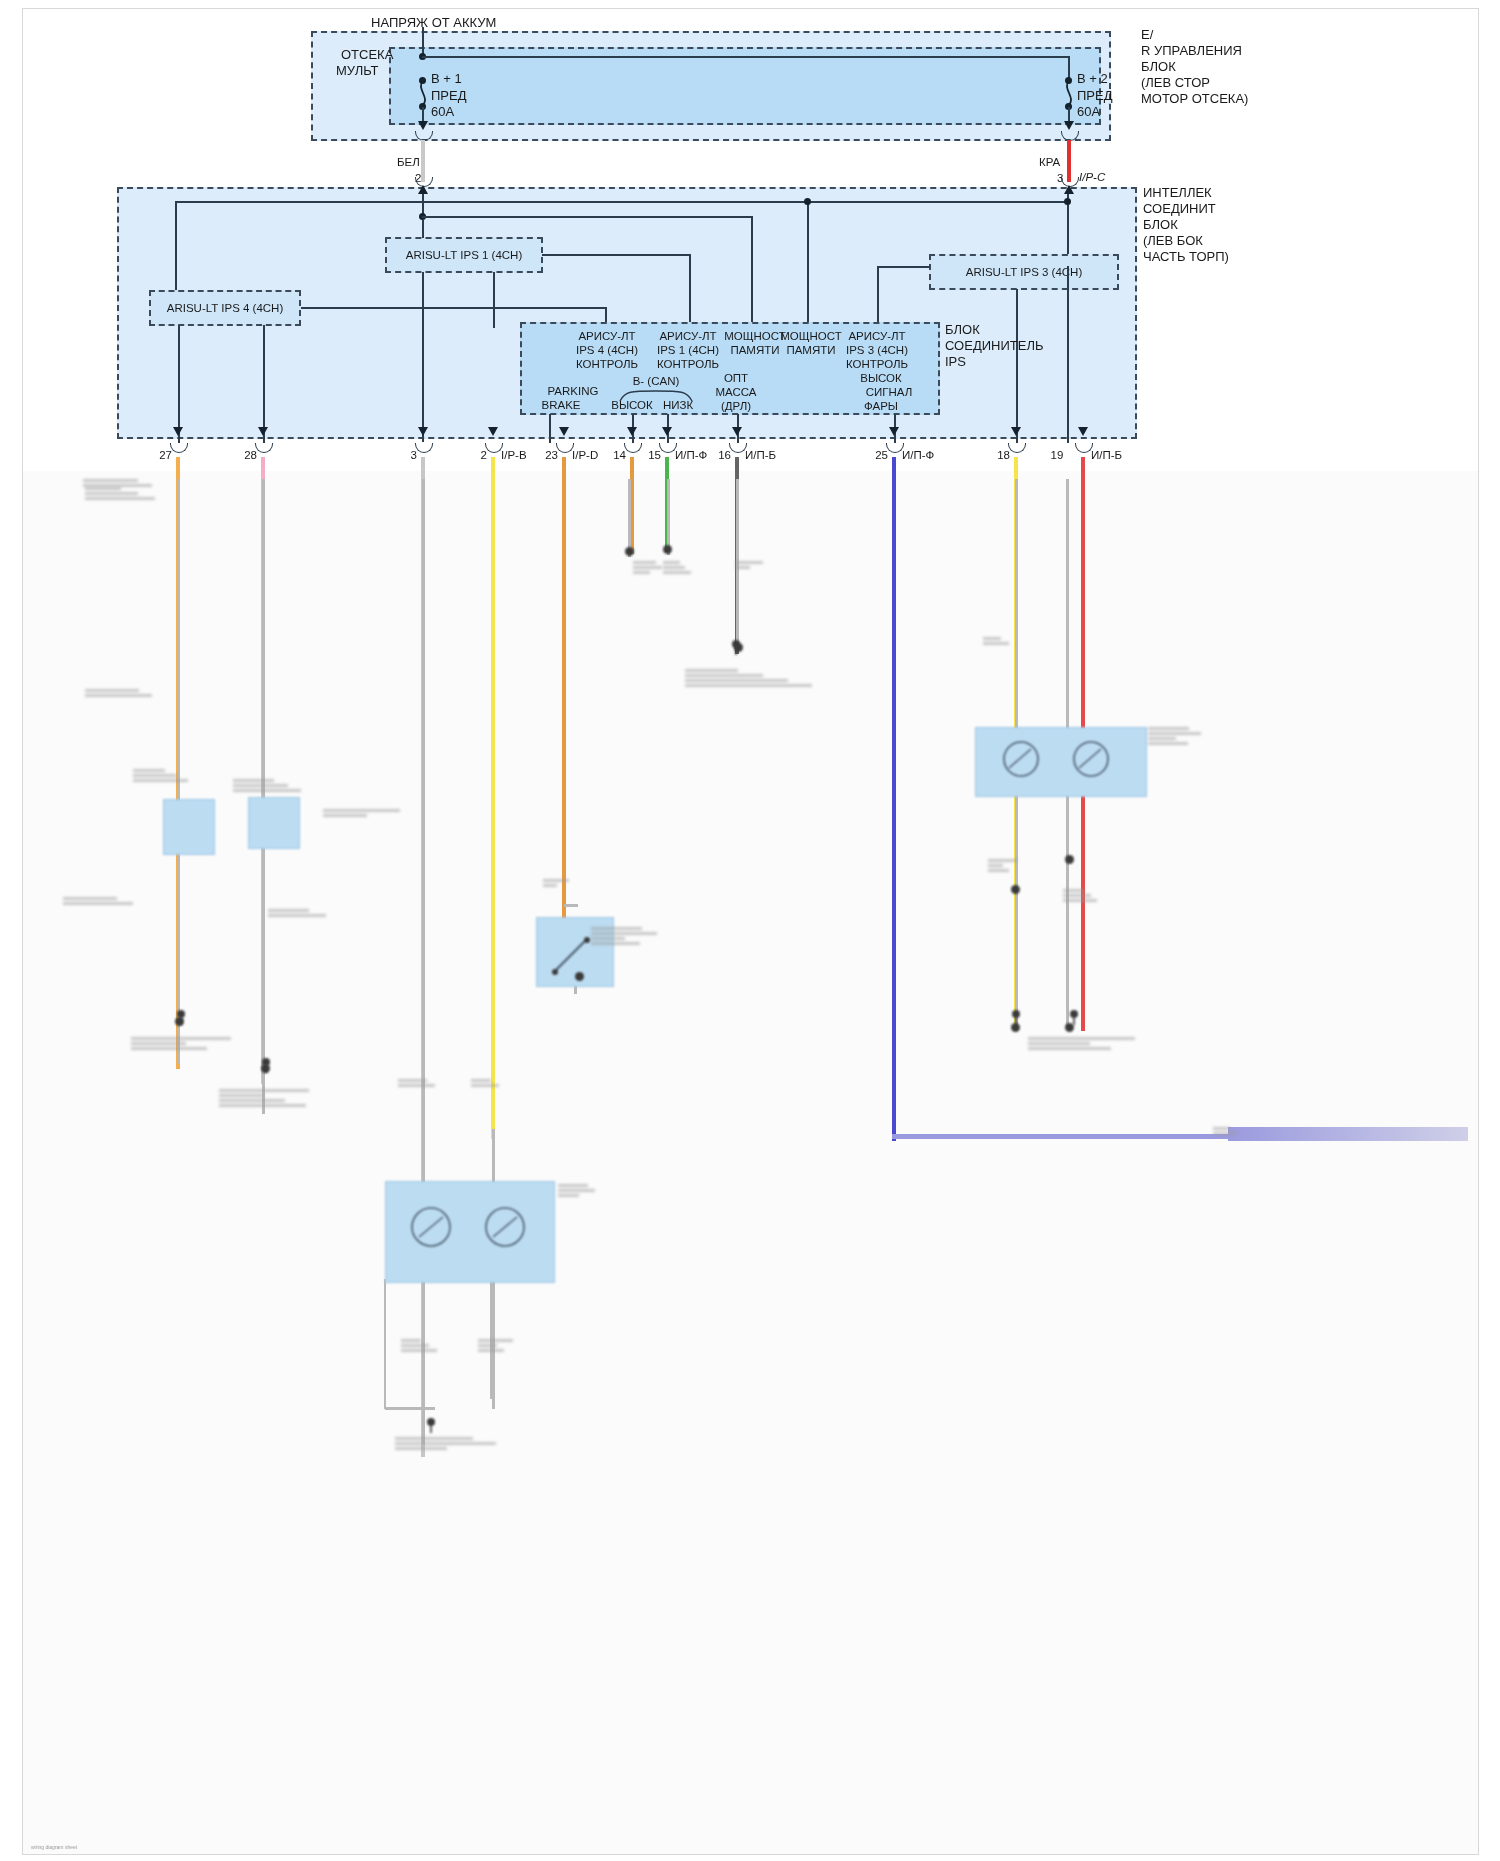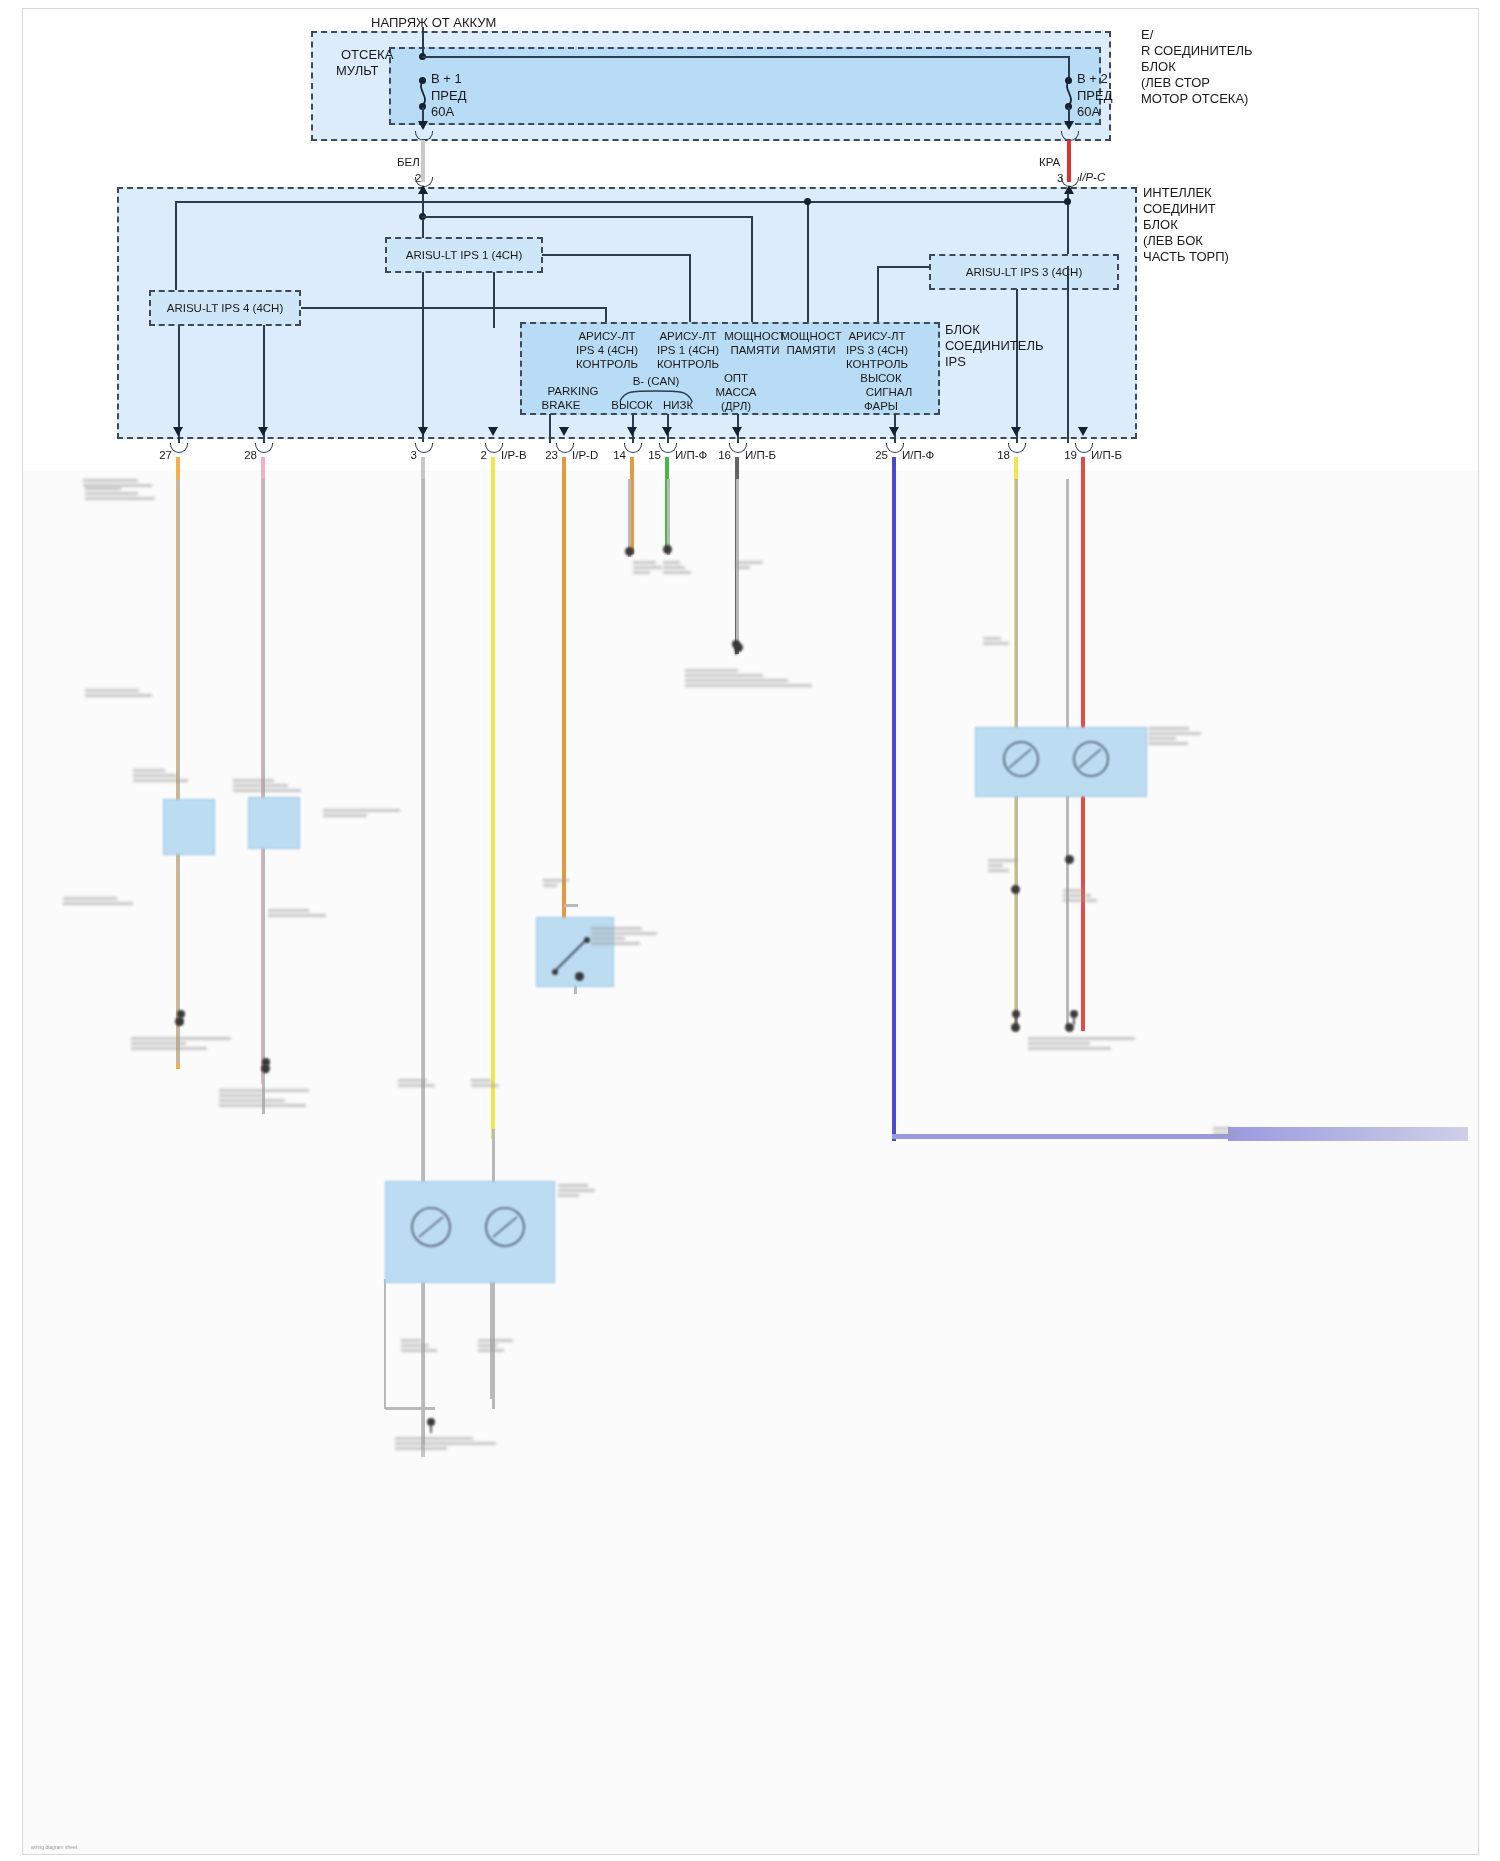--- a/index.html
+++ b/index.html
@@ -54,21 +54,21 @@
 
 <div id="page">
 <div id="sheet">
 
   <div class="dashbox lite" style="left:288px;top:22px;width:800px;height:110px;"></div>
   <div class="dashbox deep" style="left:366px;top:38px;width:712px;height:78px;"></div>
 
   <div class="txt" style="left:348px;top:6px;">НАПРЯЖ ОТ АККУМ</div>
 
   <div class="txt" style="left:1118px;top:18px;">Е/</div>
-  <div class="txt" style="left:1118px;top:34px;">R СОЕДИНИТЕЛЬ</div>
+  <div class="txt" style="left:1118px;top:34px;">R УПРАВЛЕНИЯ</div>
   <div class="txt" style="left:1118px;top:50px;">БЛОК</div>
   <div class="txt" style="left:1118px;top:66px;">(ЛЕВ СТОР</div>
   <div class="txt" style="left:1118px;top:82px;">МОТОР ОТСЕКА)</div>
 
   <div class="txt" style="left:318px;top:38px;">ОТСЕКА</div>
   <div class="txt" style="left:313px;top:54px;">МУЛЬТ</div>
 
   <div class="w wv" style="left:399px;top:18px;height:32px;"></div>
   <div class="dot" style="left:396px;top:44px;"></div>
 
@@ -237,21 +237,21 @@
         <div class="txt small" style="left: 722px; top: 439px;">И/П-Б</div>
         <div class="arrowdn" style="left: 866px; top: 418px;"></div>
         <div class="cup" style="left: 863px; top: 434px;"></div>
         <div class="txt small r" style="left: 825px; top: 439px; width: 40px;">25</div>
         <div class="txt small" style="left: 879px; top: 439px;">И/П-Ф</div>
         <div class="arrowdn" style="left: 988px; top: 418px;"></div>
         <div class="cup" style="left: 985px; top: 434px;"></div>
         <div class="txt small r" style="left: 947px; top: 439px; width: 40px;">18</div>
         <div class="arrowdn" style="left: 1055px; top: 418px;"></div>
         <div class="cup" style="left: 1052px; top: 434px;"></div>
-        <div class="txt small r" style="left: 1014px; top: 439px; width: 40px;">19</div>
+        <div class="txt small r" style="left: 1014px; top: 439px; width: 40px; text-align: center;">19</div>
         <div class="txt small" style="left: 1068px; top: 439px;">И/П-Б</div>
       </div>
 
   <div class="abs" style="left:0;top:462px;width:1455px;height:1383px;background:#fbfbfb;"></div>
 
   <div id="lower-wires">
         <div class="cw" style="left: 153px; top: 448px; height: 612px; background: rgb(240, 160, 48); opacity: 0.85;"></div>
         <div class="cw" style="left: 238px; top: 448px; height: 627px; background: rgb(242, 160, 184); opacity: 0.85;"></div>
         <div class="cw" style="left: 398px; top: 448px; height: 1000px; background: rgb(189, 189, 189); opacity: 0.85;"></div>
         <div class="cw" style="left: 468px; top: 448px; height: 682px; background: rgb(245, 224, 42); opacity: 0.85;"></div>

